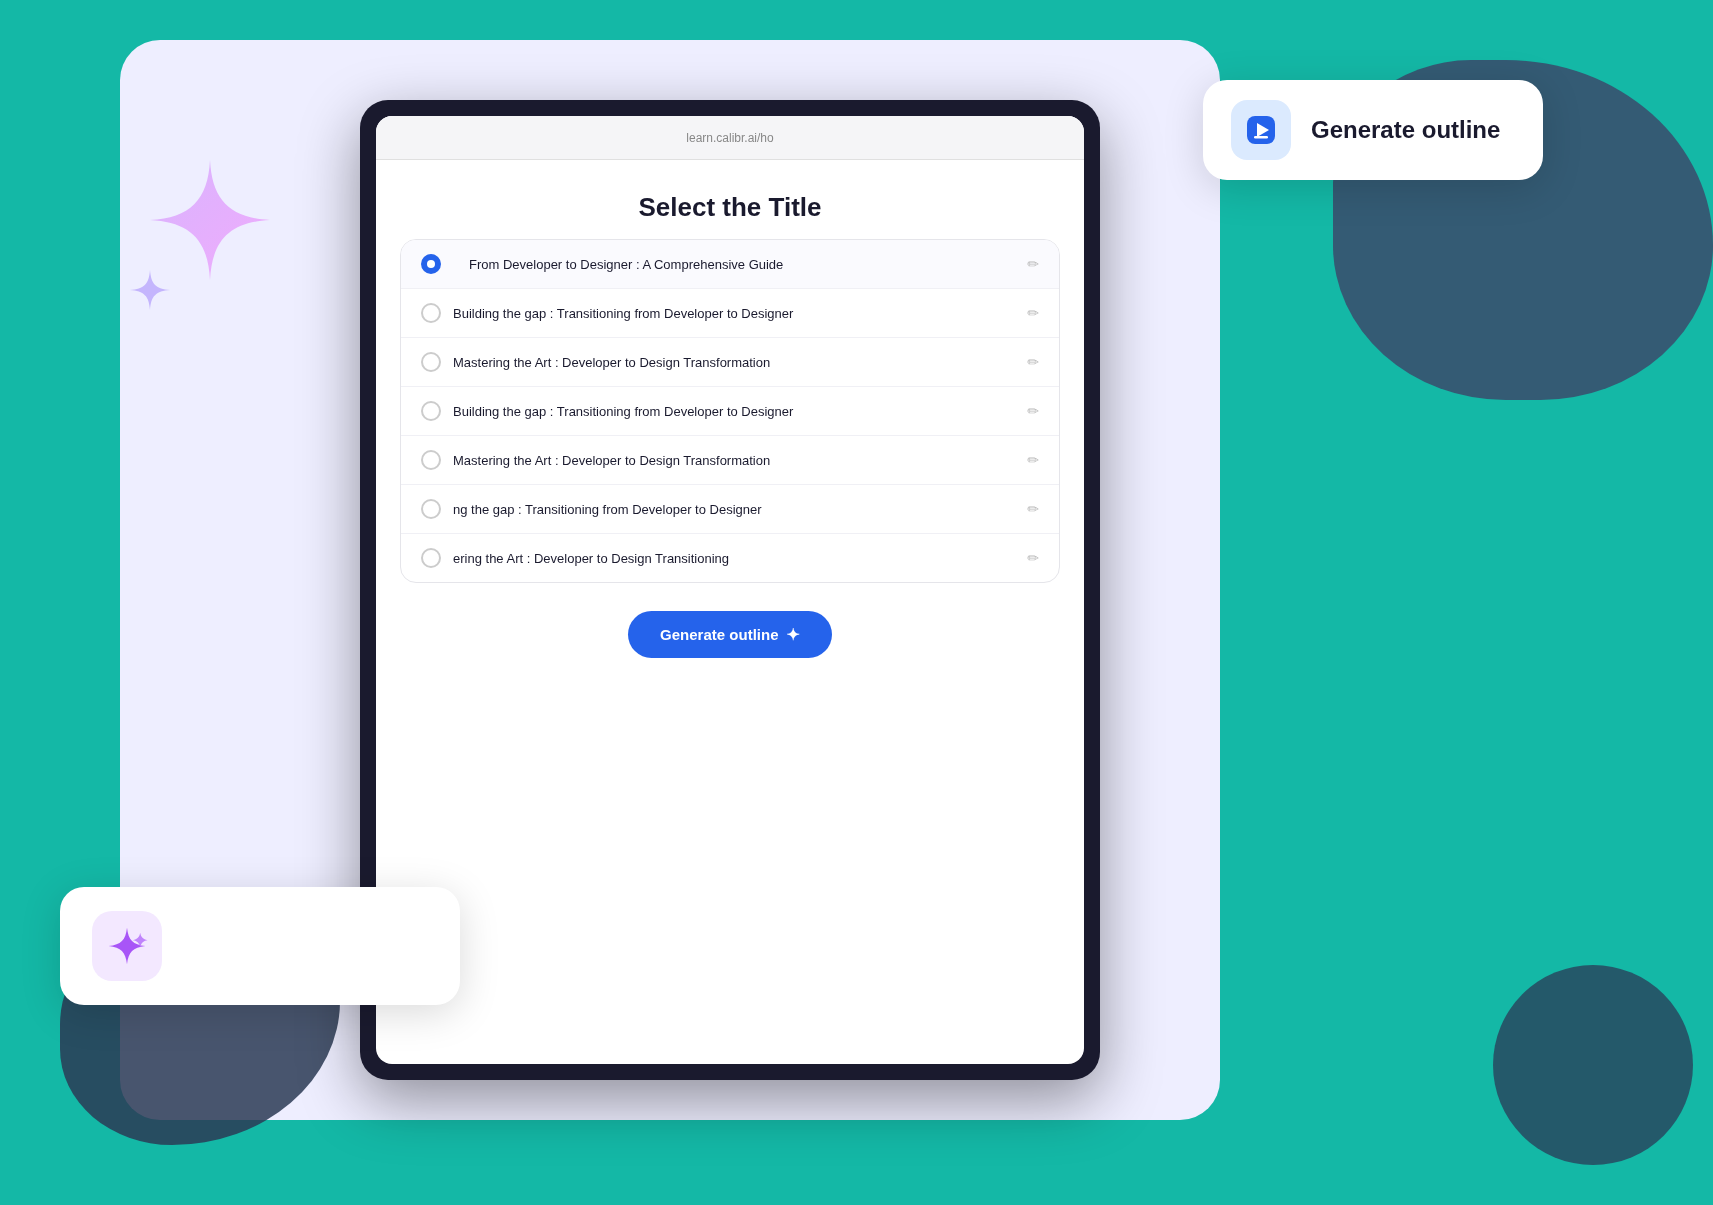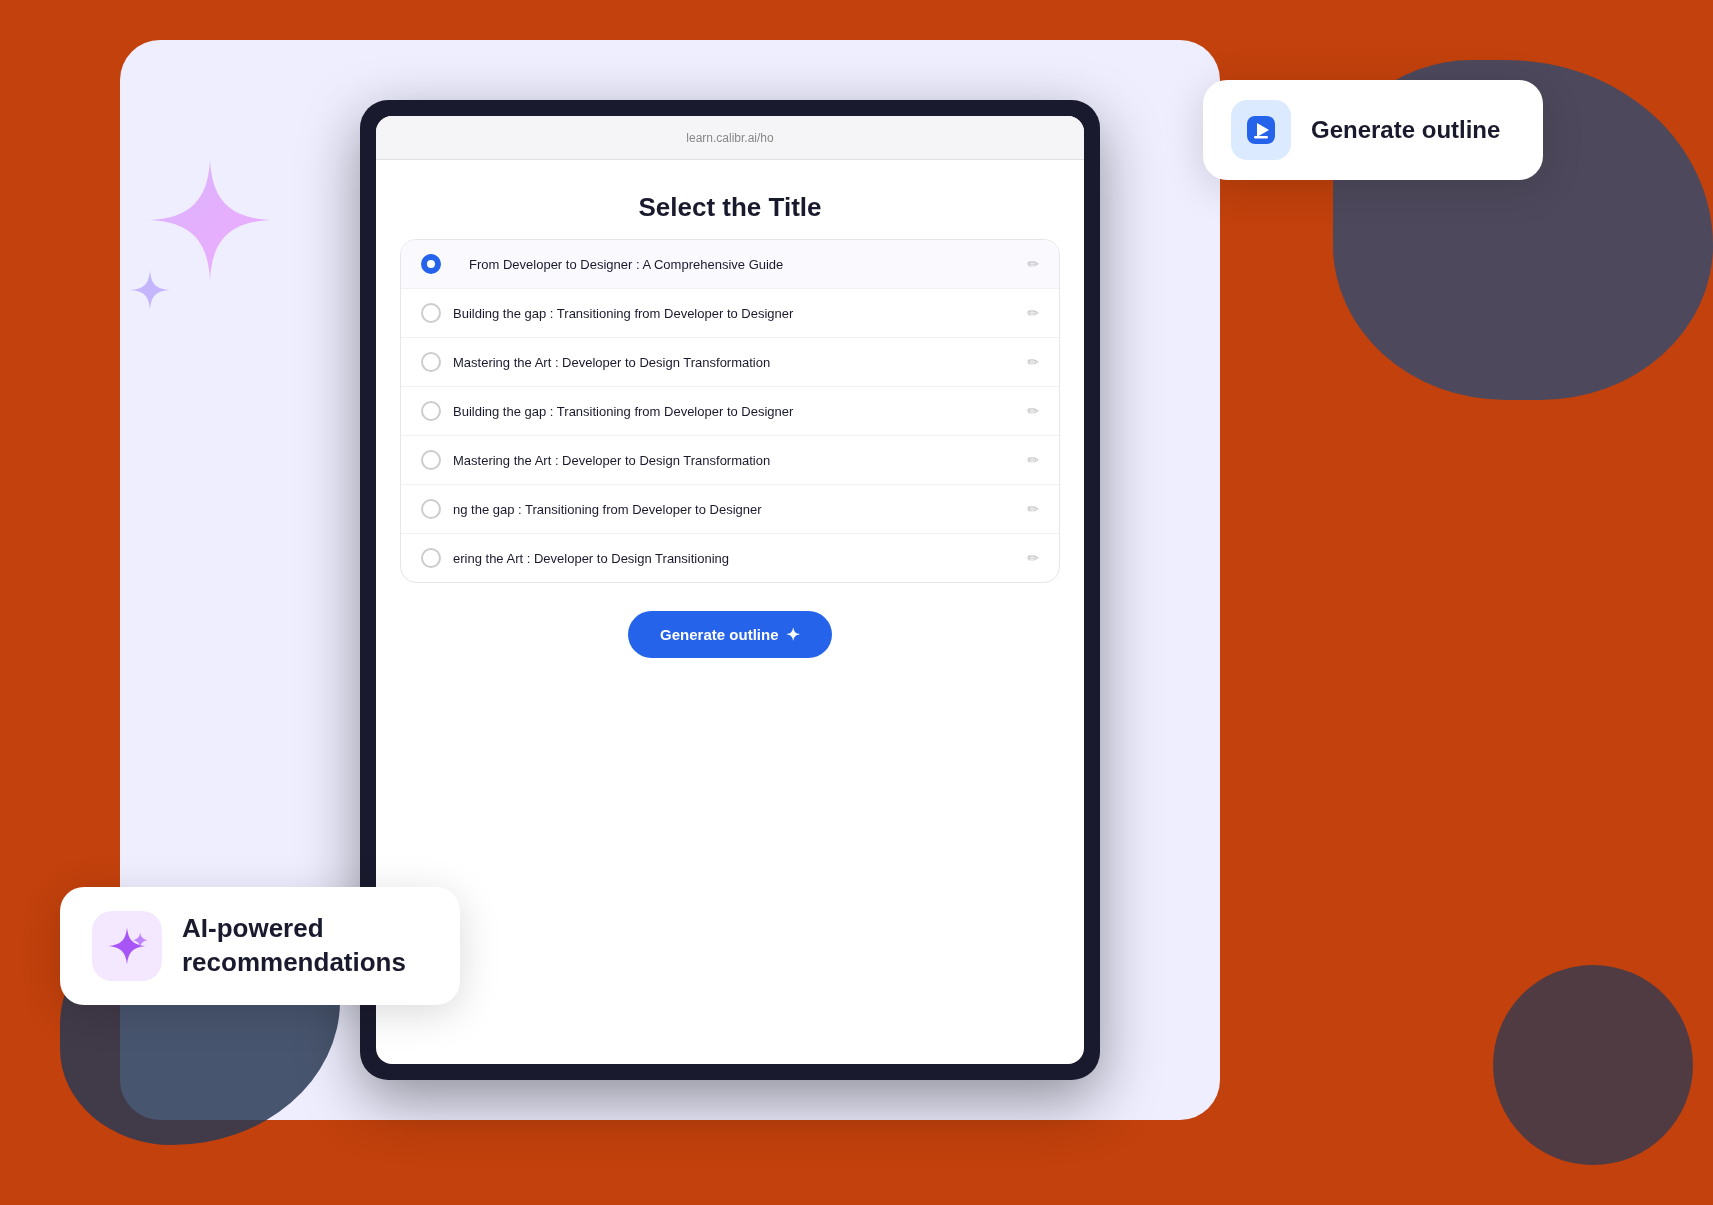--- a/index.html
+++ b/index.html
@@ -13,21 +13,21 @@
       justify-content: center;
       font-family: -apple-system, BlinkMacSystemFont, 'Segoe UI', sans-serif;
       overflow: hidden;
       position: relative;
     }
 
     .scene {
       width: 1713px;
       height: 1205px;
       position: relative;
-      background: #c2410c;
+      background: #14b8a6;
     }
 
     
     .bg-card {
       position: absolute;
       top: 40px;
       left: 120px;
       width: 1100px;
       height: 1080px;
       background: #eeeeff;
@@ -393,19 +393,15 @@
     <span class="card-label">Generate outline</span>
   </div>
 
   <div class="floating-card-bottom">
     <div class="ai-icon-box">
       <svg viewBox="0 0 60 60" xmlns="http://www.w3.org/2000/svg" width="44" height="44">
         <path d="M30 5 C32 22, 38 28, 55 30 C38 32, 32 38, 30 55 C28 38, 22 32, 5 30 C22 28, 28 22, 30 5Z" fill="#a855f7"></path>
         <path d="M48 12 C49 18, 52 21, 58 22 C52 23, 49 26, 48 32 C47 26, 44 23, 38 22 C44 21, 47 18, 48 12Z" fill="#c084fc"></path>
       </svg>
     </div>
-    <div class="ai-card-text">
-      <span>AI-powered</span><br>
-      <span>recommendations</span>
-    </div>
   </div>
 
 </div>
 
 </body></html>

